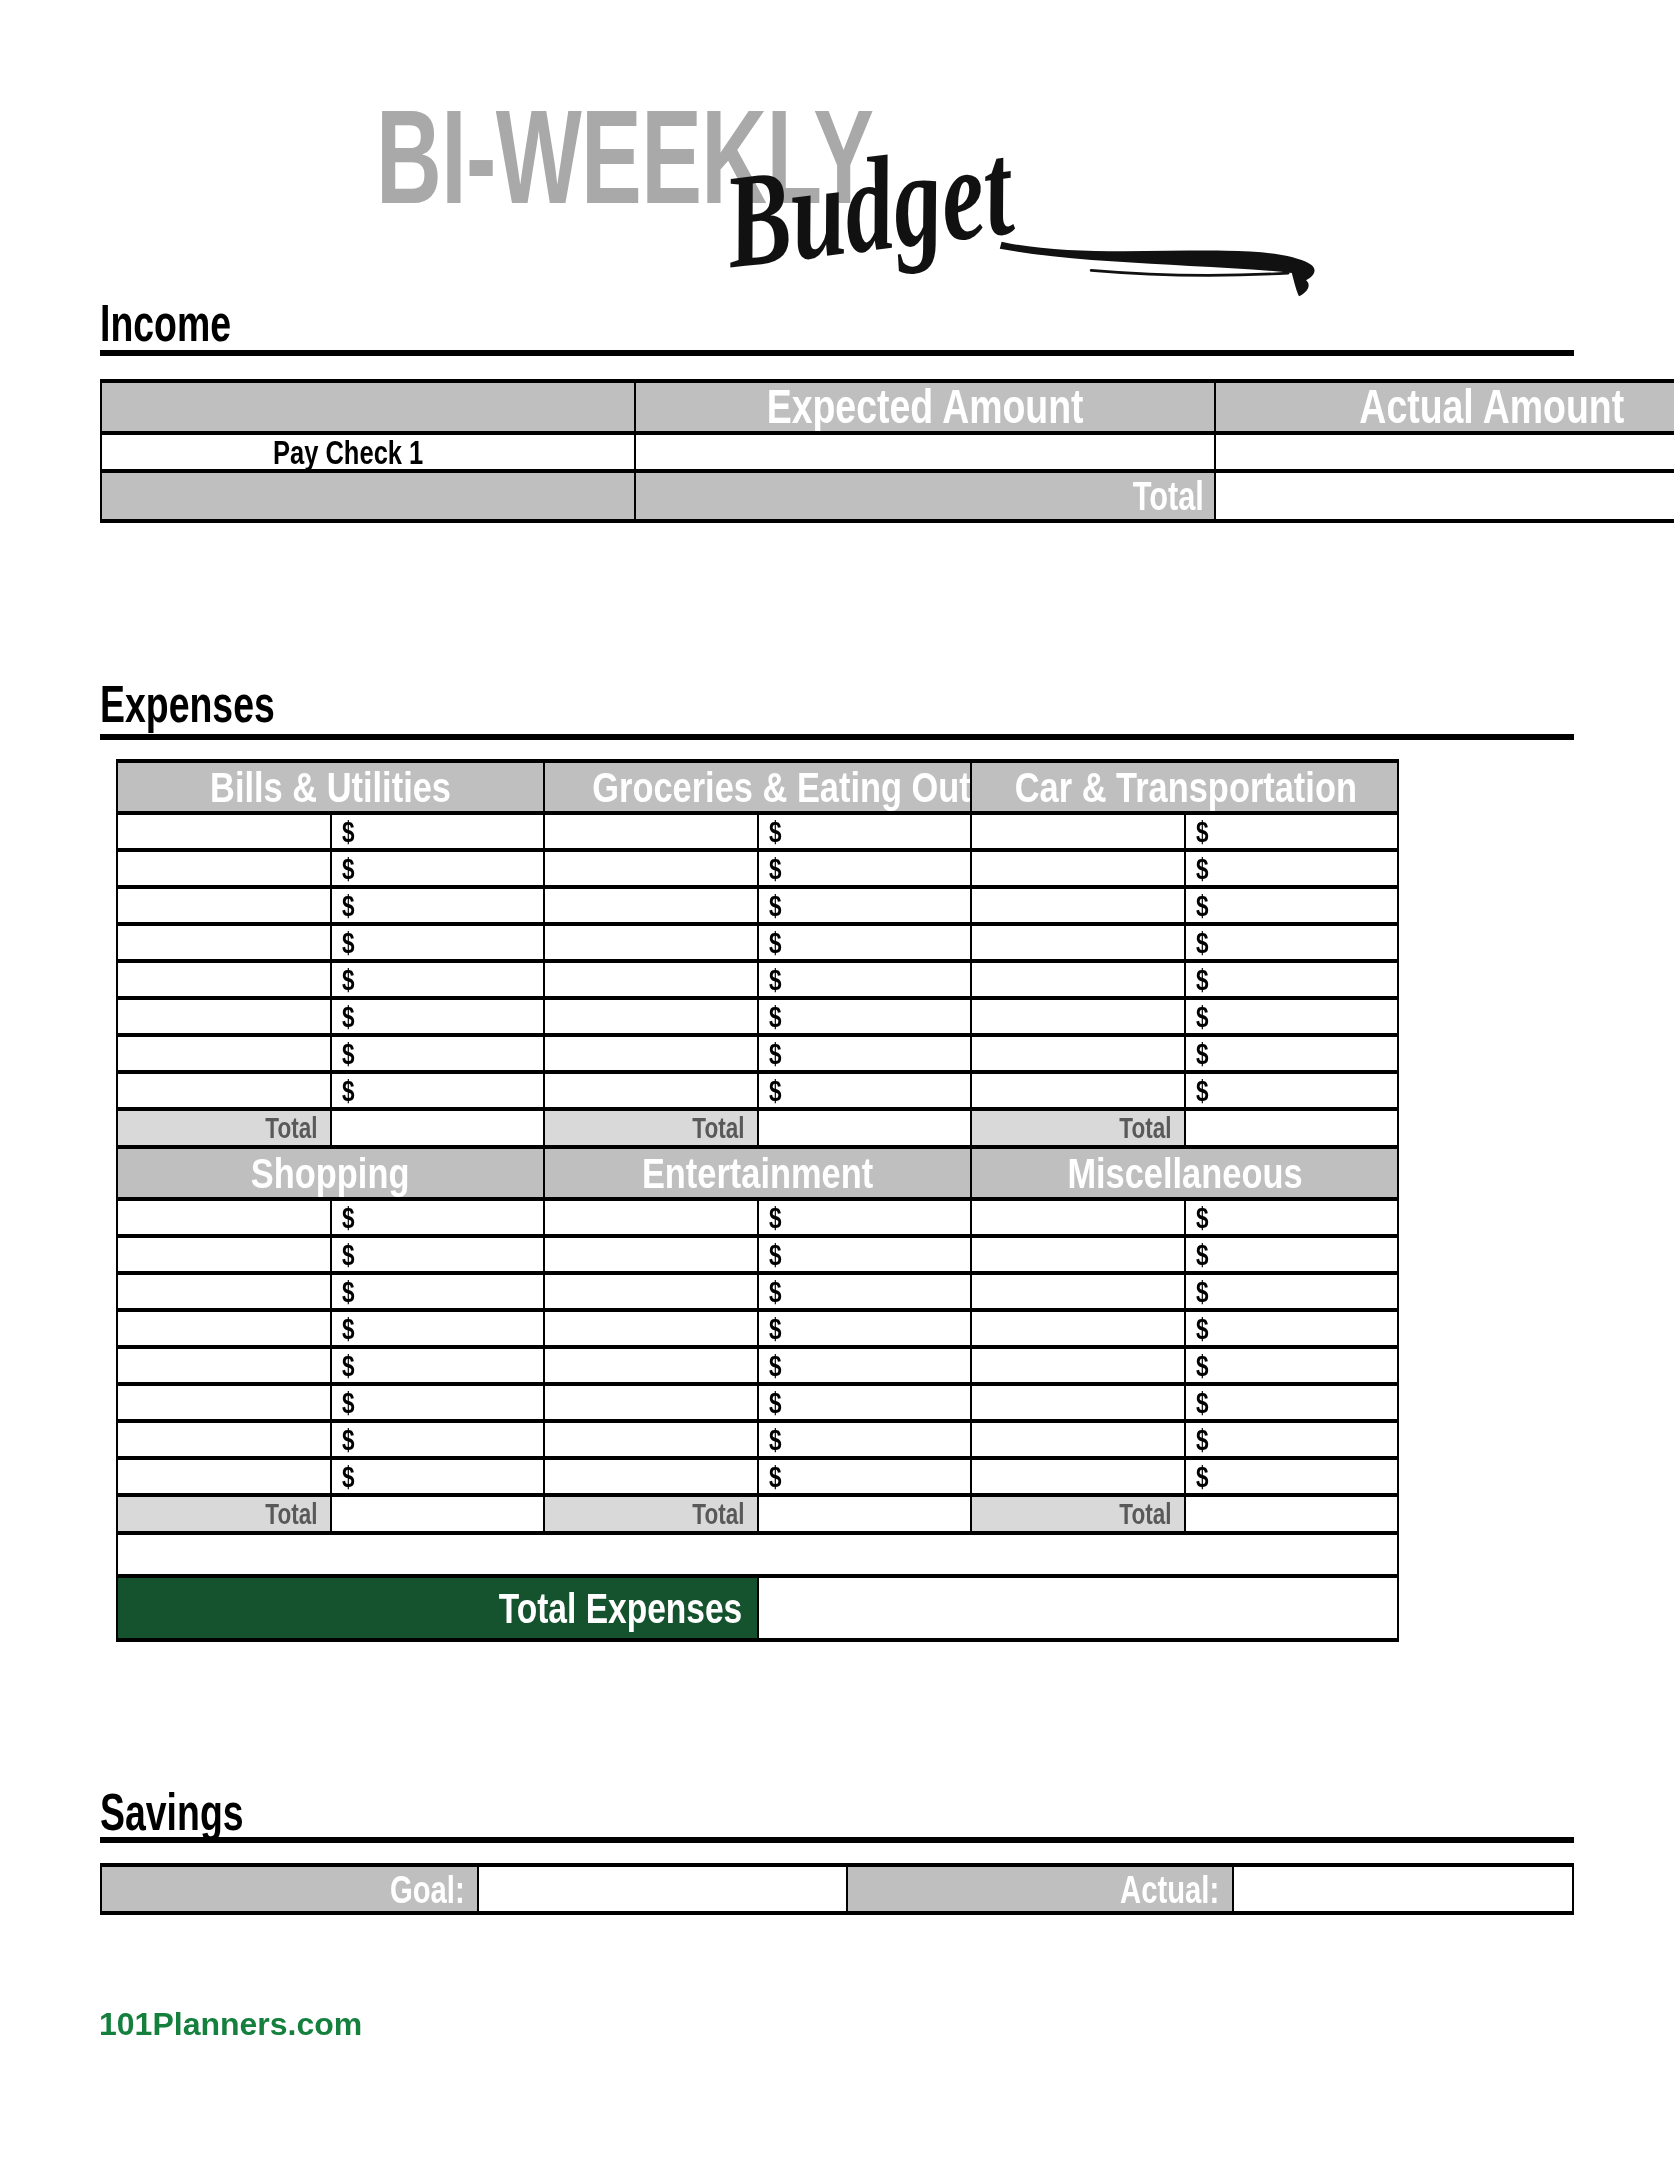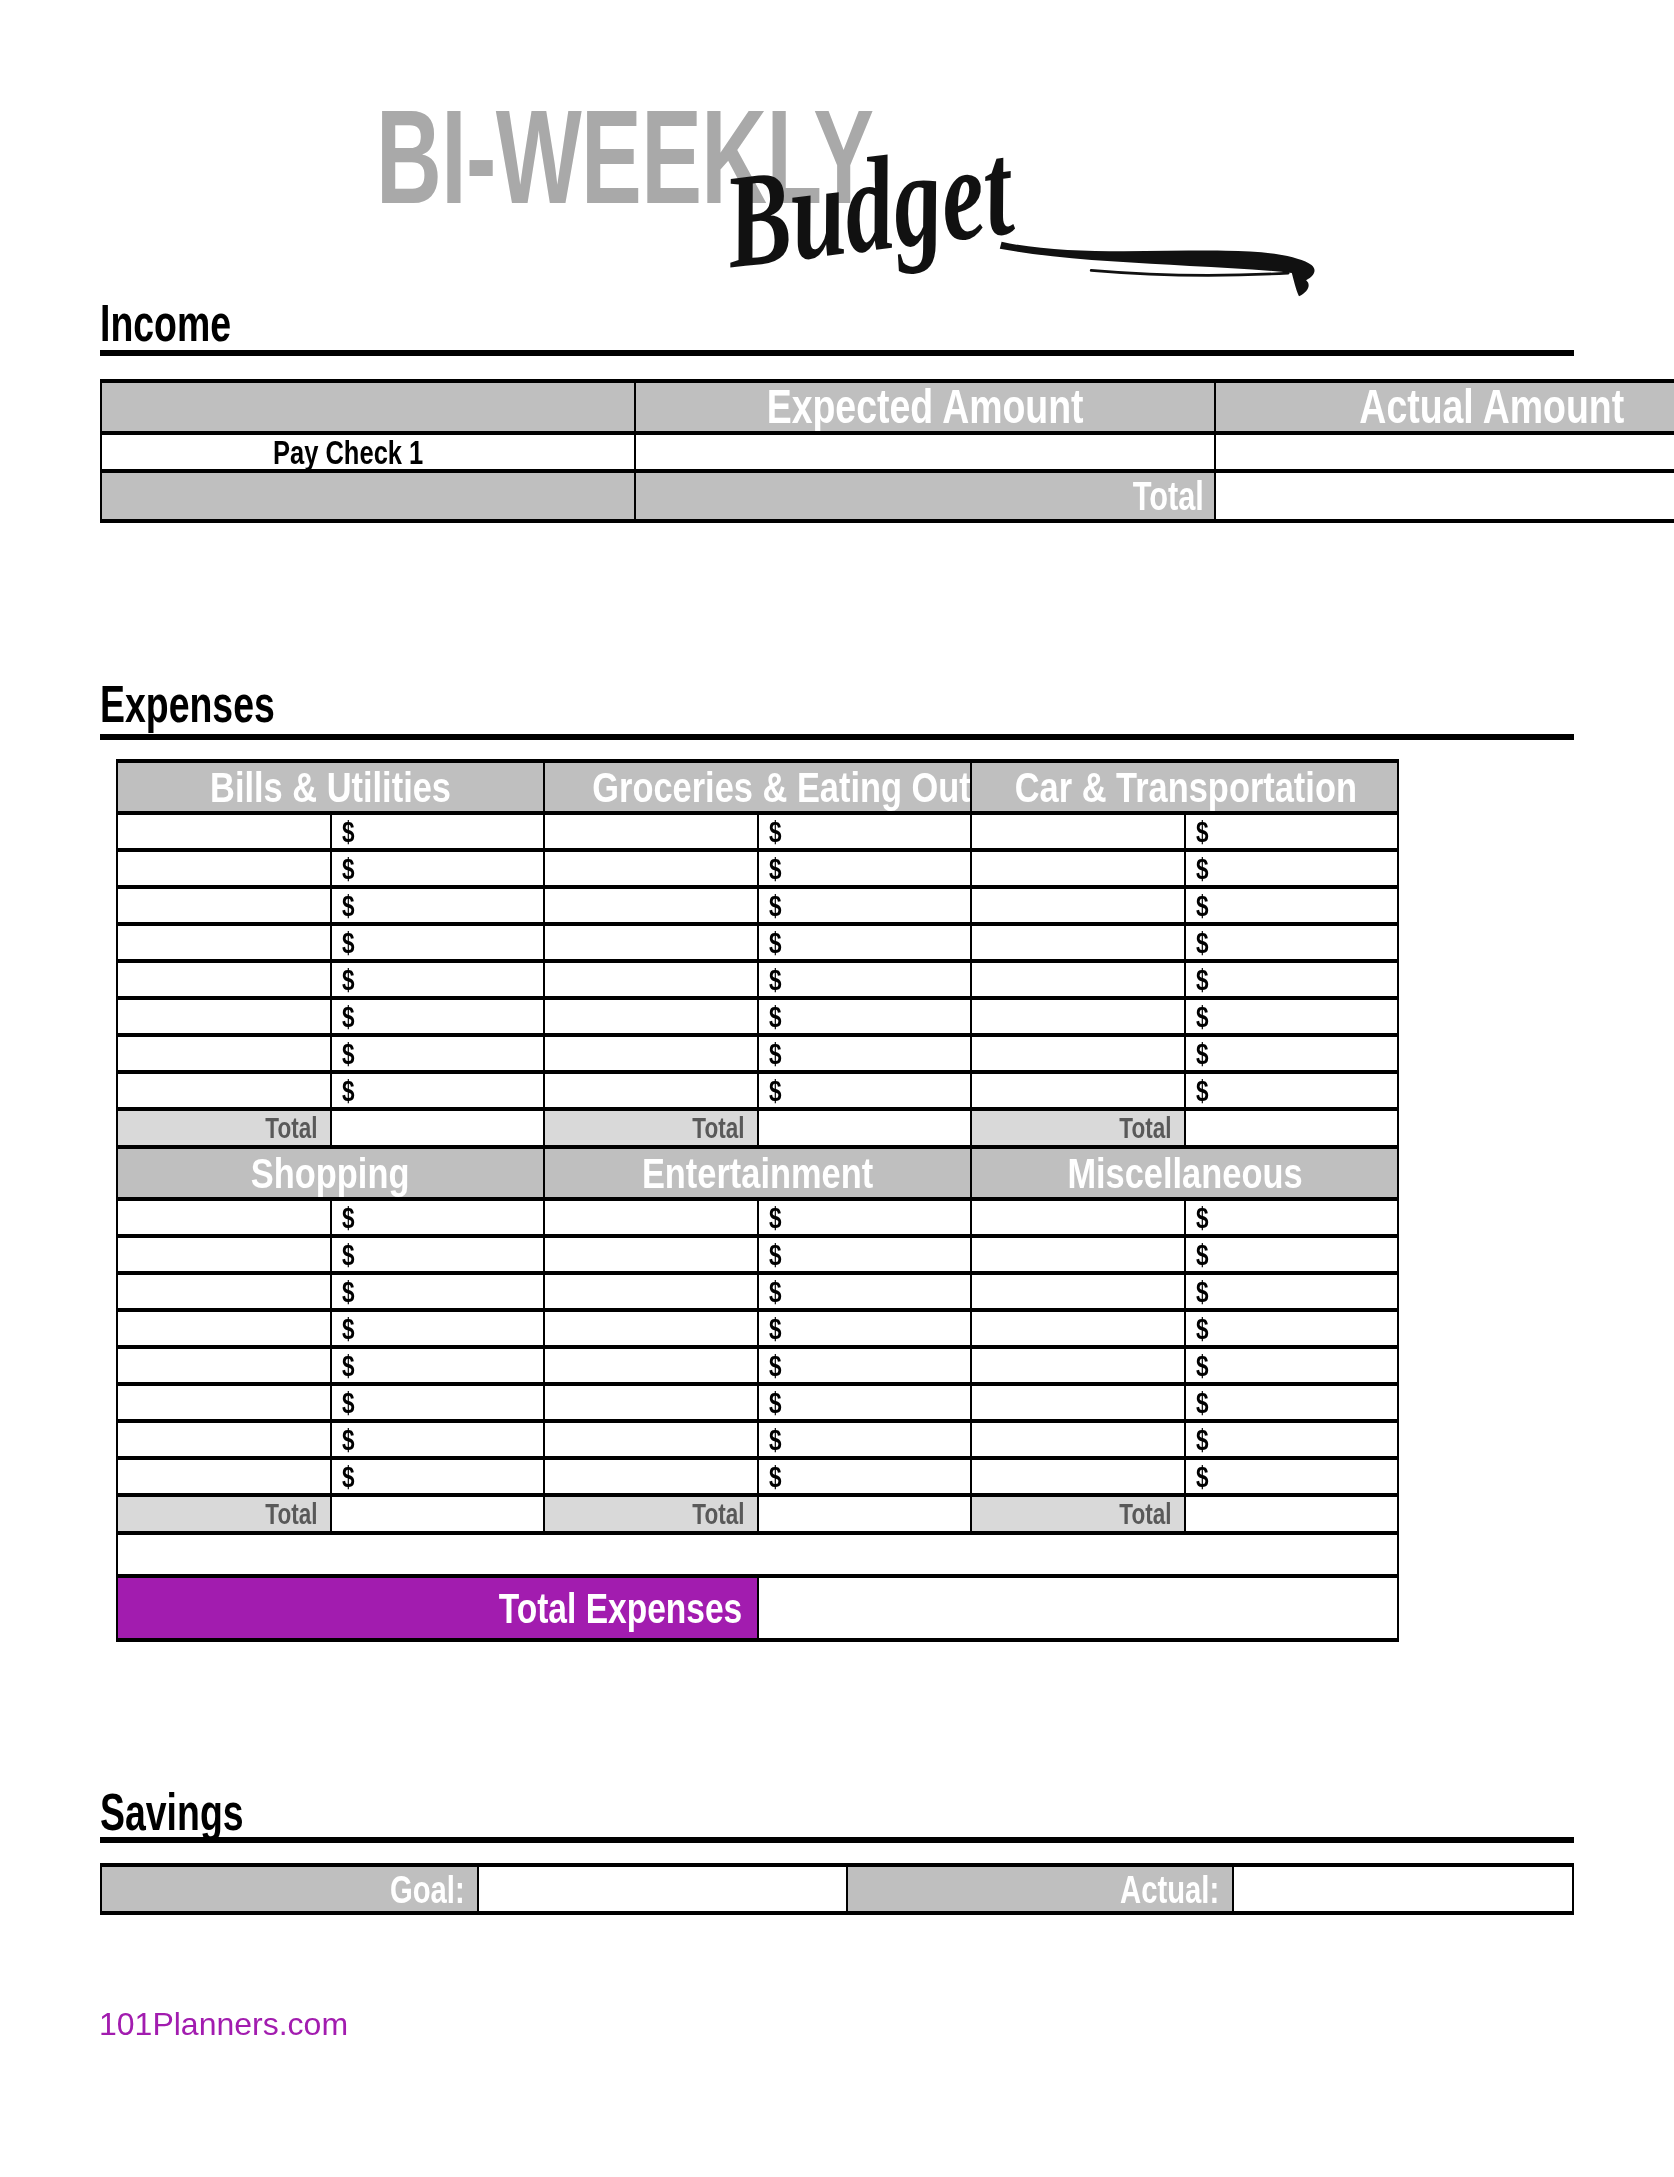--- a/index.html
+++ b/index.html
@@ -53,34 +53,34 @@
   
   .exp-table { left:116px; top:759px; width:1283px; }
   .exp-table th { height:52px; text-align:center; }
   .exp-table td.desc-cell, .exp-table td.amt-cell { height:37px; }
   .amt-cell { text-align:left; padding-left:10.7px; }
   .amt-cell span { font-size:30px; }
   .subtotal-label { background:#d9d9d9; text-align:right; padding-right:12.5px; height:38px; }
   .subtotal-label span { color:#595959; font-size:30px; }
   .subtotal-amt { background:#ffffff; height:38px; }
   .spacer-cell { height:43px; background:#ffffff; }
-  .grand-label { background:#a21caf; text-align:right; padding-right:14.3px; height:64px; }
+  .grand-label { background:#14532d; text-align:right; padding-right:14.3px; height:64px; }
   .grand-label span { color:#ffffff; font-size:43px; }
   .grand-amt { background:#ffffff; height:64px; }
 
   
   .savings-table { left:100px; top:1863px; width:1474px; }
   .savings-table td { height:48px;text-align:right; }
   .savings-label-cell { text-align:right; padding-right:12.5px; }
   .savings-label-cell span { color:#ffffff; font-size:39px; }
 
   
   .footer-text {
     position:absolute; left:99px; top:2006px;
-    font-size:32px; color:#a21caf; font-weight:normal;
+    font-size:32px; color:#15803d; font-weight:bold;
     font-family:"Liberation Sans",sans-serif;
   }
 </style>
 </head>
 <body>
 
 <div class="title-main cond sx68 oL">BI-WEEKLY</div>
 
 <svg class="title-script-svg" viewBox="0 0 700 272" aria-hidden="true">
   <text x="28" y="178" font-family="Liberation Serif, serif" font-style="italic" font-weight="bold" font-size="150" fill="#111111" textLength="320" lengthAdjust="spacingAndGlyphs" transform="rotate(-7 100 180)">Budget</text>

